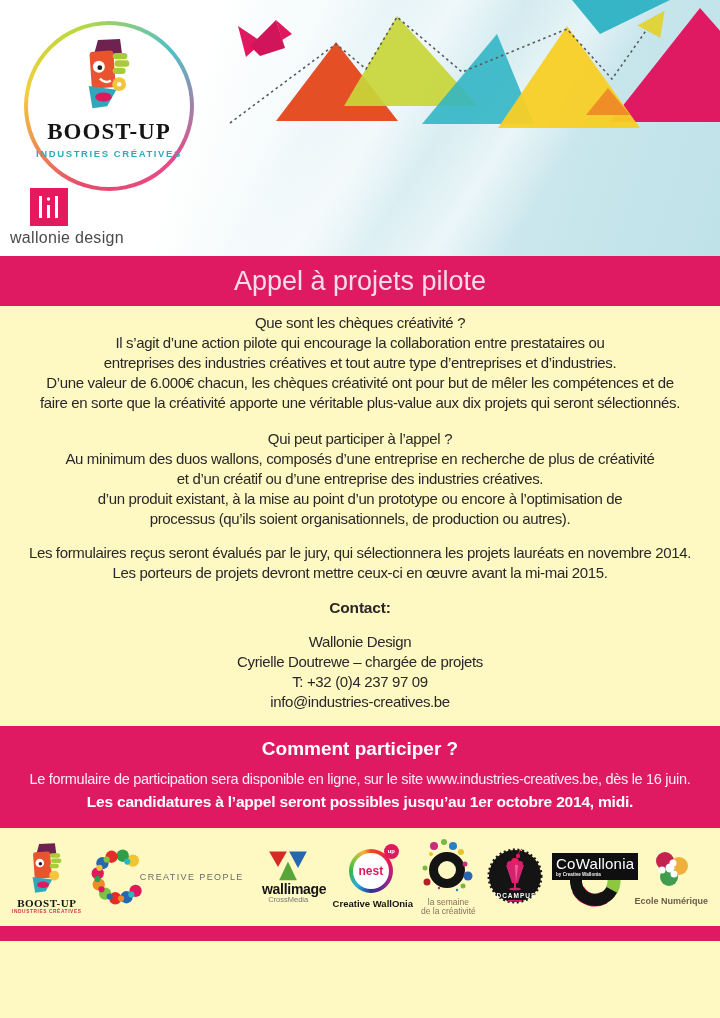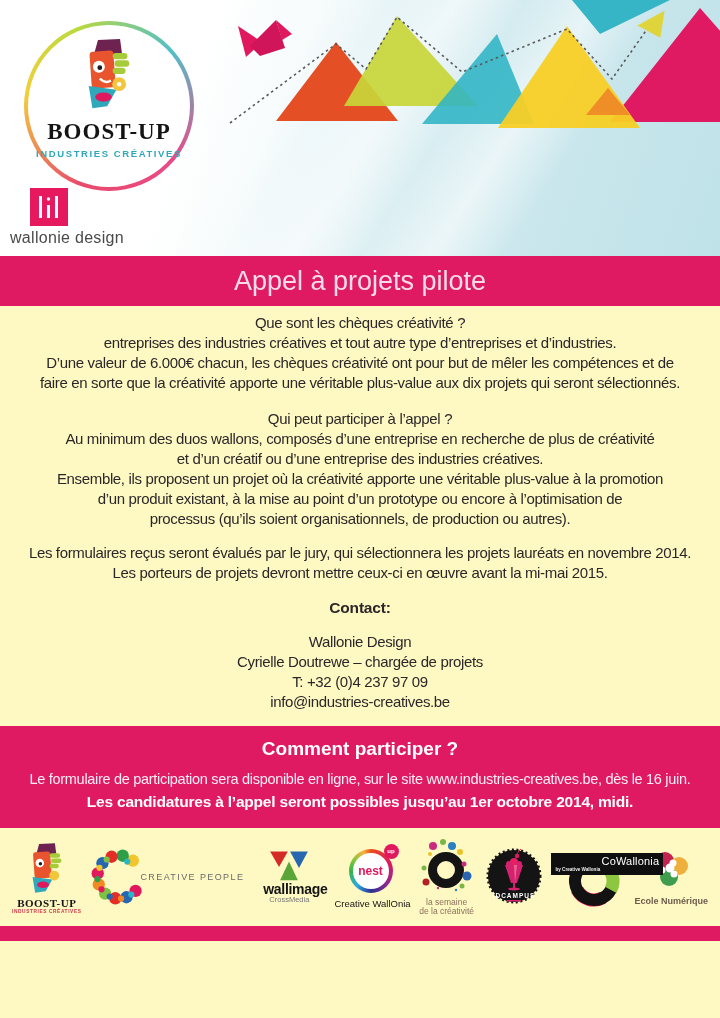--- a/index.html
+++ b/index.html
@@ -56,26 +56,26 @@
   .wallimage-f .p-name{font-size:14px;font-weight:bold;color:#141414;letter-spacing:-.3px;line-height:12px;padding-left:12px;}
   .wallimage-f .p-sub{font-size:7.5px;color:#777;}
   .nest-wrap{position:relative;width:48px;height:48px;margin-bottom:4px;}
   .nest-ring{width:44px;height:44px;border-radius:50%;
      background:conic-gradient(from 0deg,#e94e1b,#e0195f 18%,#93278f 35%,#2e3192 50%,#29abe2 62%,#39b54a 75%,#8cc63f 85%,#fbb03b 94%,#e94e1b);
      position:absolute;left:0;top:3px;text-align:right;}
   .nest-inner{position:absolute;inset:4px;border-radius:50%;background:#fff;display:flex;align-items:center;justify-content:center;
      font-size:12px;font-weight:bold;color:#e0195f;}
   .nest-up{position:absolute;right:-2px;top:-2px;width:15px;height:15px;border-radius:50%;background:#e0195f;color:#fff;
      font-size:6px;font-weight:bold;display:flex;align-items:center;justify-content:center;}
-  .nest-f .p-sub{font-size:9.5px;font-weight:normal;color:#141414;}
+  .nest-f .p-sub{font-size:9.5px;font-weight:bold;color:#141414;}
   .semaine-f .p-cap{font-size:8.5px;color:#8a6f5d;line-height:9.5px;}
   .cowallonia-f{position:relative;width:76px;height:80px;}
   .cw-svg{position:absolute;left:14px;top:4px;}
   .cw-box{position:absolute;left:0px;top:16px;background:#0f0f0f;padding:2px 4px 3px;text-align:left;}
-  .cw-name{color:#fff;font-size:11px;letter-spacing:.2px;margin-left:46px;}
+  .cw-name{color:#fff;font-size:15px;letter-spacing:.2px;}
   .cw-sub{color:#eee;font-size:4.6px;font-weight:bold;}
   .ecole-f .p-name{font-size:9px;font-weight:bold;color:#6d5c4b;margin-top:2px;}
 
   .bottom-bar{height:15px;background:#df1a62;}
 </style>
 </head>
 <body>
 
 <div class="page">
 
@@ -137,29 +137,29 @@
     </div>
   </header>
 
   <section class="subtitle-band">
     <h2>Appel à projets pilote</h2>
   </section>
 
   <section class="body-section">
     <div class="para p1">
       <div class="line">Que sont les chèques créativité ?</div>
+      <div class="line">Il s’agit d’une action pilote qui encourage la collaboration entre prestataires ou</div>
       <div class="line">entreprises des industries créatives et tout autre type d’entreprises et d’industries.</div>
       <div class="line">D’une valeur de 6.000€ chacun, les chèques créativité ont pour but de mêler les compétences et de</div>
       <div class="line">faire en sorte que la créativité apporte une véritable plus-value aux dix projets qui seront sélectionnés.</div>
     </div>
     <div class="para p2">
       <div class="line">Qui peut participer à l’appel ?</div>
       <div class="line">Au minimum des duos wallons, composés d’une entreprise en recherche de plus de créativité</div>
       <div class="line">et d’un créatif ou d’une entreprise des industries créatives.</div>
-      <div class="line">Ensemble, ils proposent un projet où la créativité apporte une véritable plus-value à la promotion</div>
       <div class="line">d’un produit existant, à la mise au point d’un prototype ou encore à l’optimisation de</div>
       <div class="line">processus (qu’ils soient organisationnels, de production ou autres).</div>
     </div>
     <div class="para p3">
       <div class="line">Les formulaires reçus seront évalués par le jury, qui sélectionnera les projets lauréats en novembre 2014.</div>
       <div class="line">Les porteurs de projets devront mettre ceux-ci en œuvre avant la mi-mai 2015.</div>
     </div>
     <div class="contact-heading">Contact:</div>
     <div class="para contact">
       <div class="line">Wallonie Design</div>

